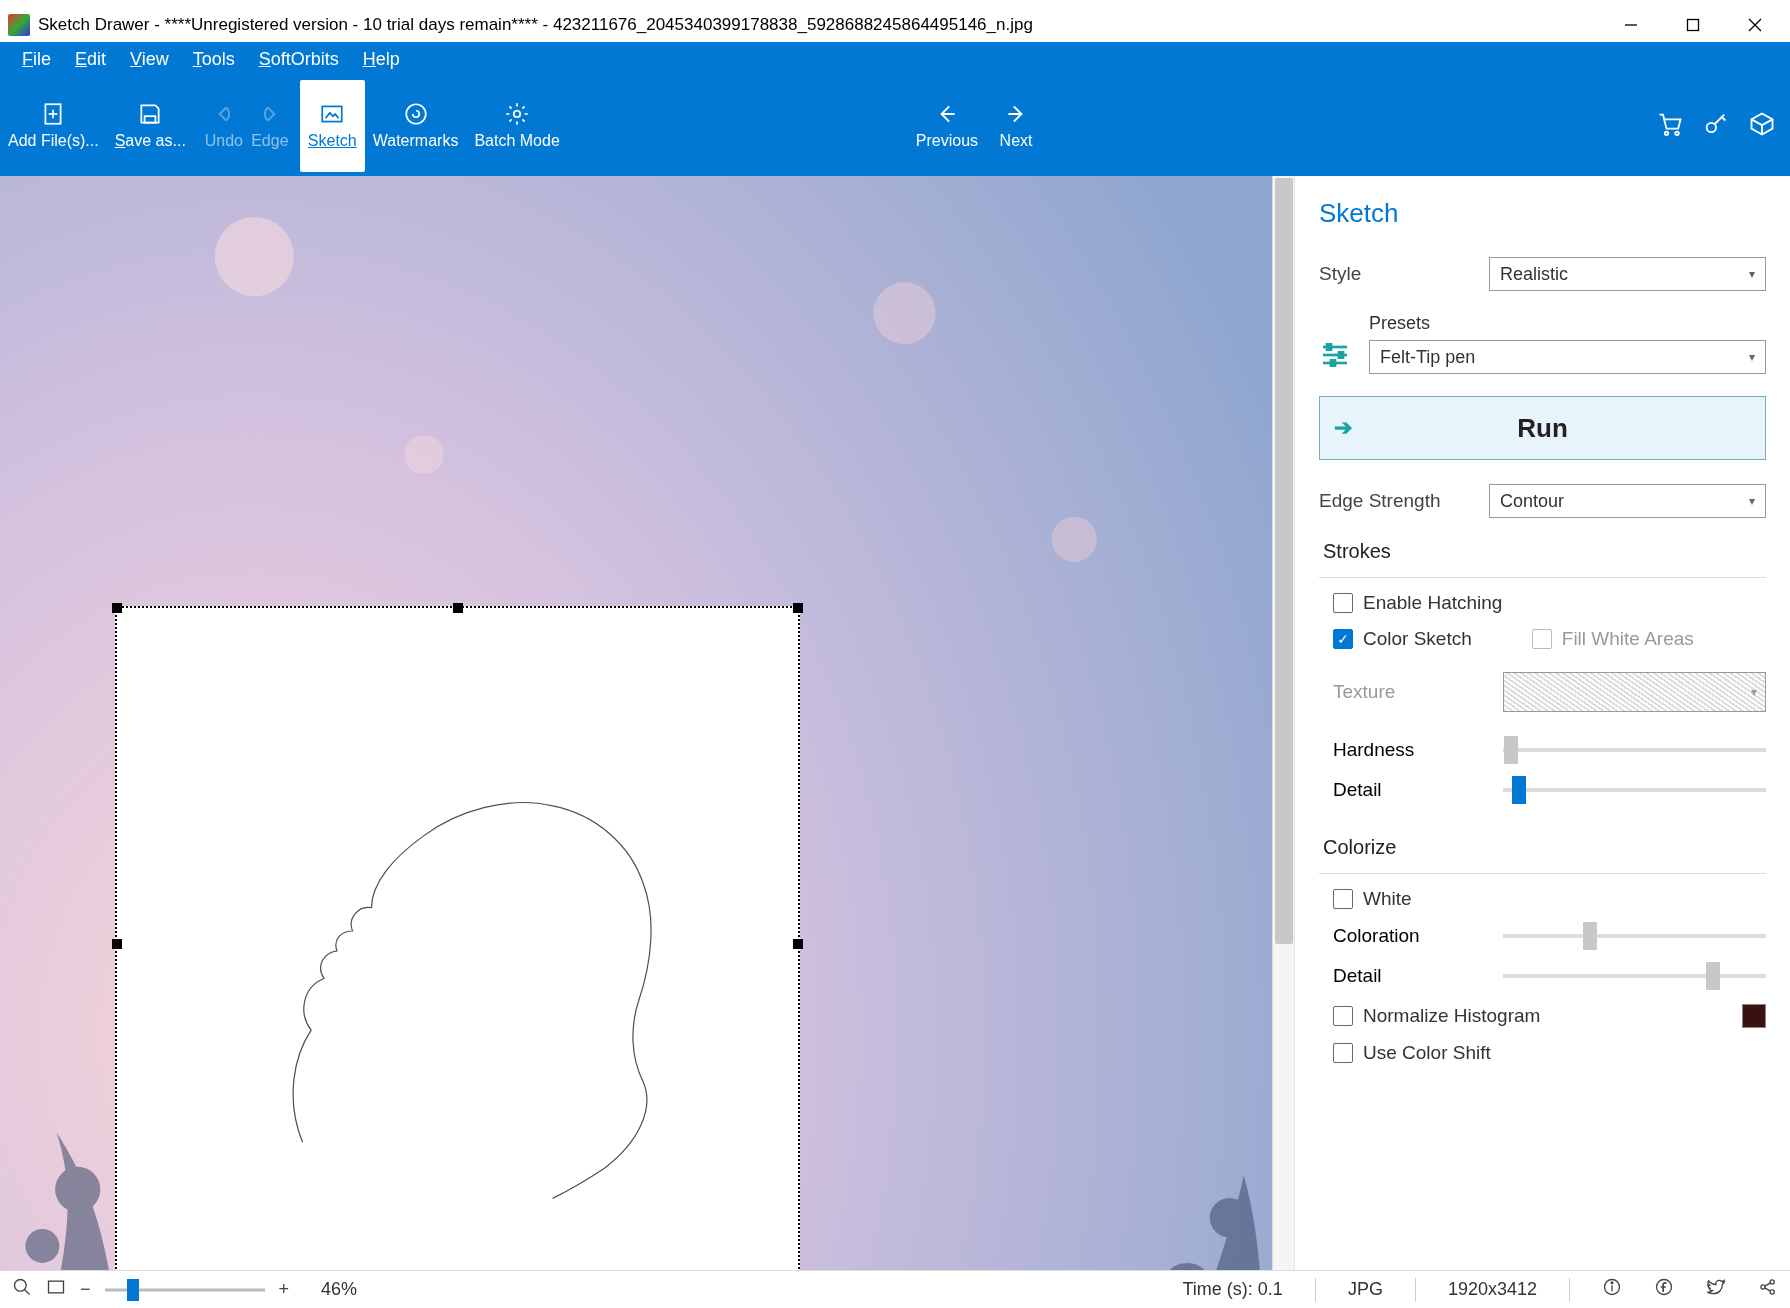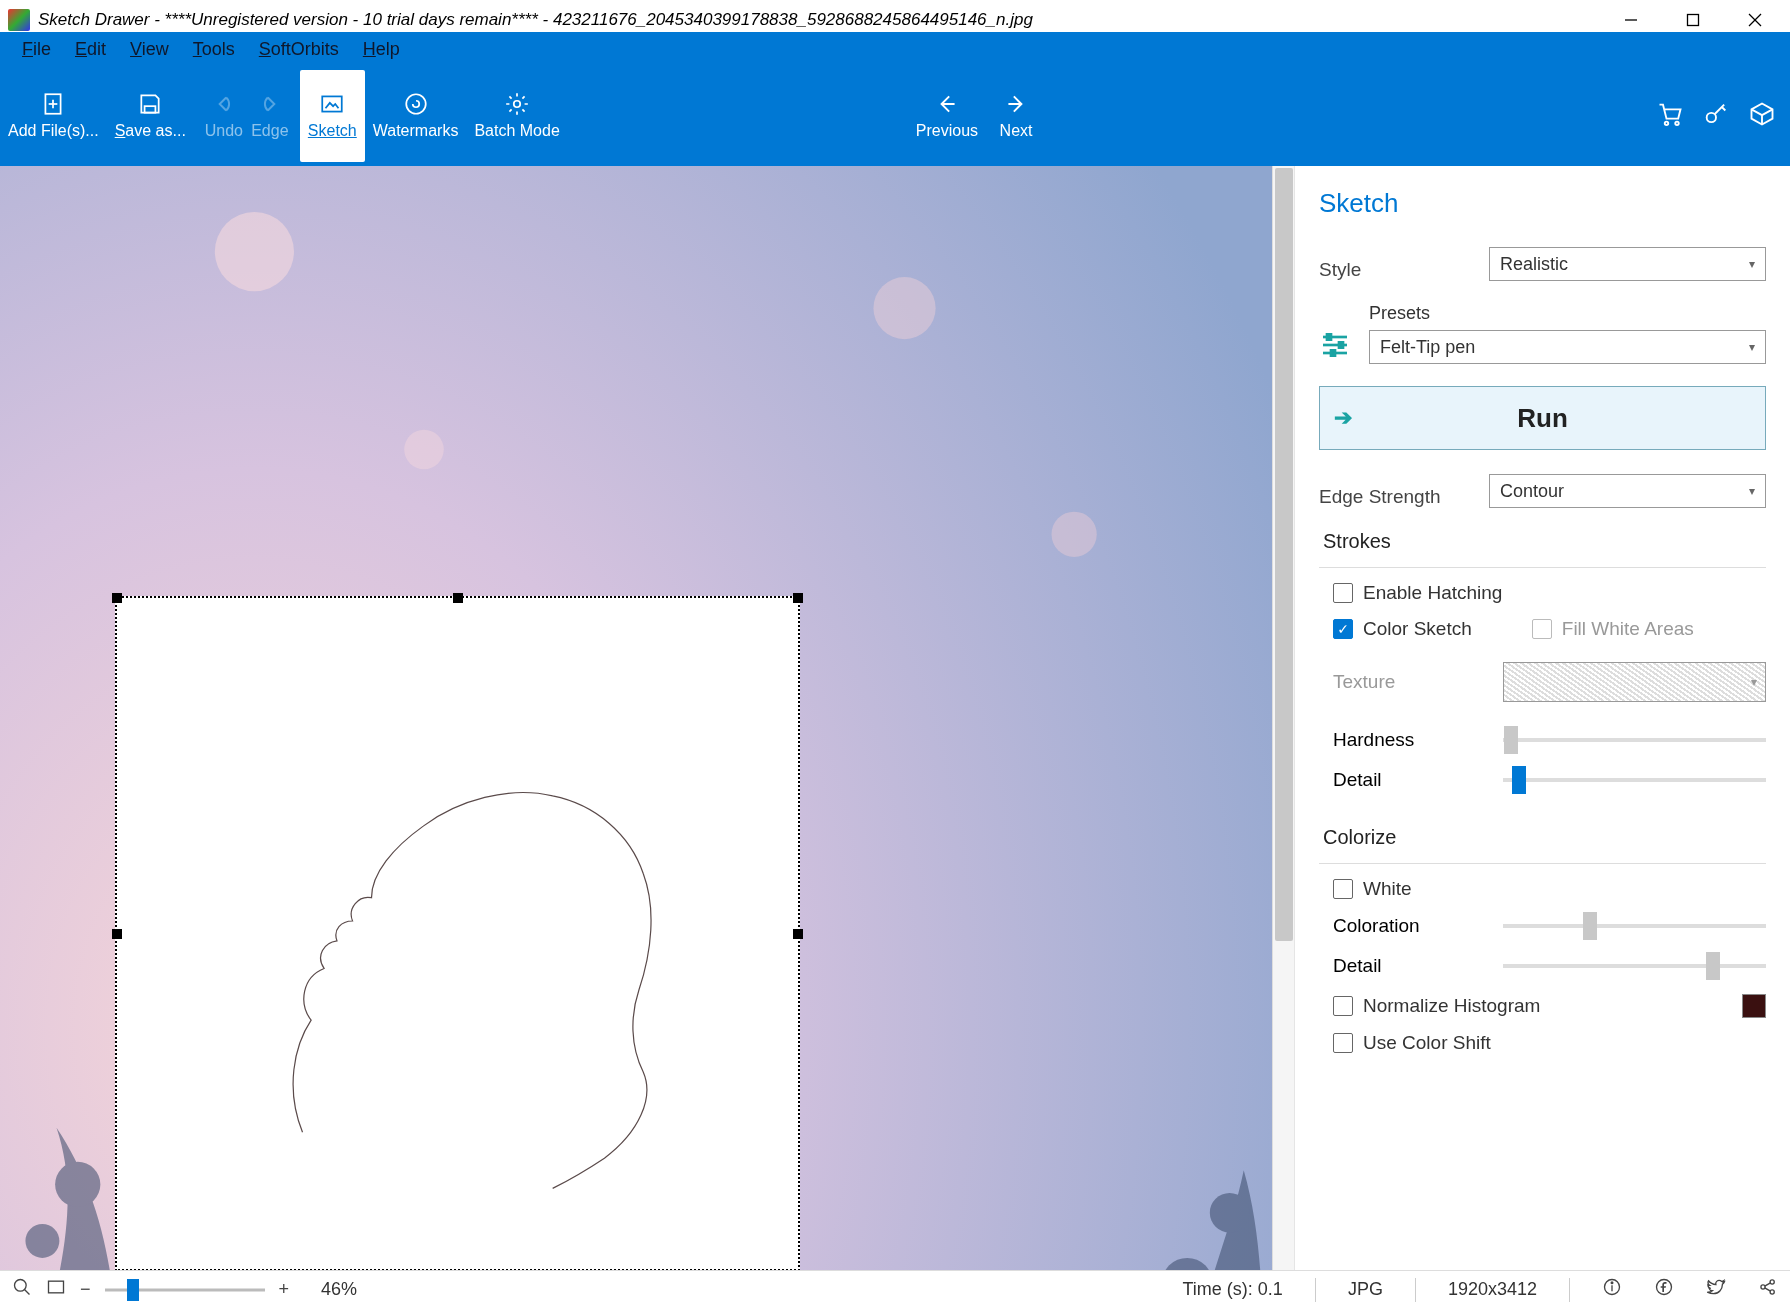--- a/index.html
+++ b/index.html
@@ -1,24 +1,24 @@
 <!DOCTYPE html>
 <html><head>
 <meta charset="utf-8">
 <style>
 * { margin: 0; padding: 0; box-sizing: border-box; font-family: "Segoe UI", sans-serif; }
 body { width: 1790px; height: 1308px; background: #fff; overflow: hidden; display: flex; flex-direction: column; }
-.titlebar { height: 32px; background: #fff; display: flex; align-items: center; padding: 8px 4px 0 8px; font-style: italic; }
+.titlebar { height: 42px; background: #fff; display: flex; align-items: center; padding: 8px 4px 0 8px; }
 .titlebar .app-icon { width: 22px; height: 22px; margin-right: 8px; background: linear-gradient(135deg,#e33,#3a3,#33e); border-radius: 2px; }
 .titlebar .title { font-size: 17px; color: #000; flex: 1; }
 .win-btns { display: flex; }
 .win-btn { width: 62px; height: 42px; display: flex; align-items: center; justify-content: center; cursor: pointer; }
 .win-btn svg { width: 14px; height: 14px; }
 .menubar { height: 34px; background: #0078d4; display: flex; align-items: center; padding: 0 10px; }
-.menu-item { color: #0f172a; font-size: 18px; padding: 4px 12px; cursor: pointer; }
+.menu-item { color: #ffffff; font-size: 18px; padding: 4px 12px; cursor: pointer; }
 .menu-item u { text-decoration: underline; }
 .toolbar { height: 100px; background: #0078d4; display: flex; align-items: center; padding: 0 0; position: relative; }
 .tool-btn { display: flex; flex-direction: column; align-items: center; justify-content: center; color: #fff; font-size: 16px; padding: 4px 8px; cursor: pointer; min-width: 60px; height: 92px; text-align: center; line-height: 1.3; }
 .tool-btn.active { background: #fff; color: #0078d4; border-radius: 2px; }
 .tool-btn.disabled { opacity: 0.55; }
 .tool-btn .ti { width: 26px; height: 26px; display: block; margin-bottom: 4px; }
 .tool-sep { width: 340px; }
 .toolbar-right { position: absolute; right: 14px; top: 0; height: 100px; display: flex; align-items: center; gap: 18px; }
 .toolbar-right .ri { color: #fff; cursor: pointer; }
 .content { flex: 1; display: flex; min-height: 0; }
@@ -26,21 +26,21 @@
 .canvas-scroll { position: absolute; right: 0; top: 0; width: 22px; height: 100%; background: #f5f5f5; border-left: 1px solid #ddd; }
 .canvas-thumb { position: absolute; left: 2px; top: 2px; width: 18px; height: 70%; background: #c8c8c8; border-radius: 2px; }
 .bgimg { position: absolute; inset: 0; width: calc(100% - 22px); height: 100%; }
 .selection { position: absolute; left: 115px; top: 430px; width: 685px; height: 675px; border: 2px dotted #000; background: #fff; }
 .handle { position: absolute; width: 10px; height: 10px; background: #000; }
 .h-nw{left:-5px;top:-5px}.h-n{left:50%;top:-5px;margin-left:-5px}.h-ne{right:-5px;top:-5px}
 .h-w{left:-5px;top:50%;margin-top:-5px}.h-e{right:-5px;top:50%;margin-top:-5px}
 .sketch-line { position: absolute; left: 12%; top: 5%; width: 76%; height: 90%; }
 .side-panel { width: 496px; background: #fff; border-left: 1px solid #e5e5e5; padding: 22px 24px 10px 24px; overflow: auto; }
 .panel-title { color: #0078d4; font-size: 26px; margin-bottom: 28px; }
-.row { display: flex; align-items: flex-end; margin-bottom: 22px; }
+.row { display: flex; align-items: center; margin-bottom: 22px; }
 .row .lab { width: 170px; font-size: 19px; color: #444; }
 .sel { flex: 1; height: 34px; border: 1px solid #999; background: #fff; padding: 0 10px; font-size: 18px; color: #333; display: flex; align-items: center; justify-content: space-between; cursor: pointer; }
 .sel .arr { font-size: 12px; color: #666; }
 .presets-row { display: flex; align-items: flex-start; gap: 18px; margin-bottom: 22px; }
 .presets-col { flex: 1; }
 .presets-lab { font-size: 18px; color: #333; margin-bottom: 6px; }
 .sliders-icon { width: 32px; height: 32px; margin-top: 26px; }
 .run-btn { width: 100%; height: 64px; background: #e8f4fb; border: 1px solid #7ab; display: flex; align-items: center; justify-content: center; font-size: 26px; font-weight: 600; color: #222; cursor: pointer; position: relative; margin-bottom: 24px; }
 .run-btn .ar { position: absolute; left: 14px; color: #1aa3a3; font-size: 22px; }
 .group-title { font-size: 20px; font-weight: 400; color: #222; margin: 10px 0 14px 4px; }

